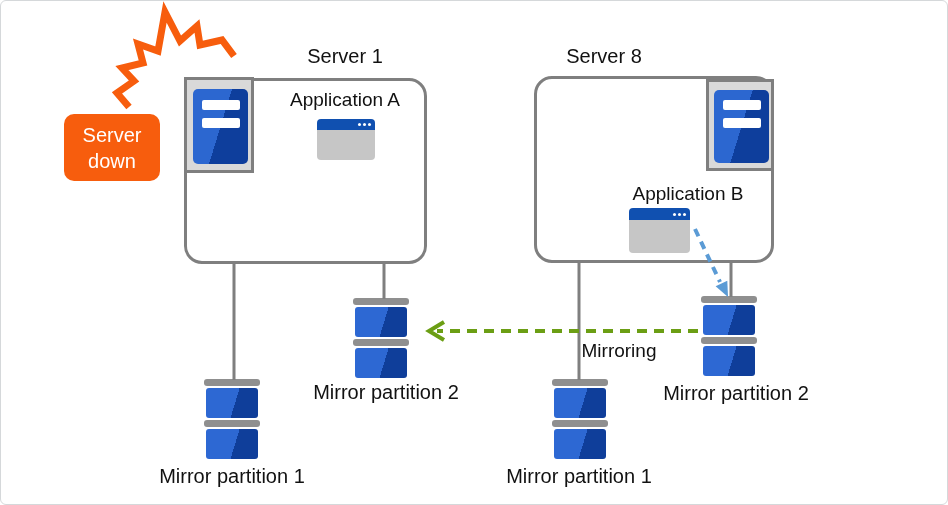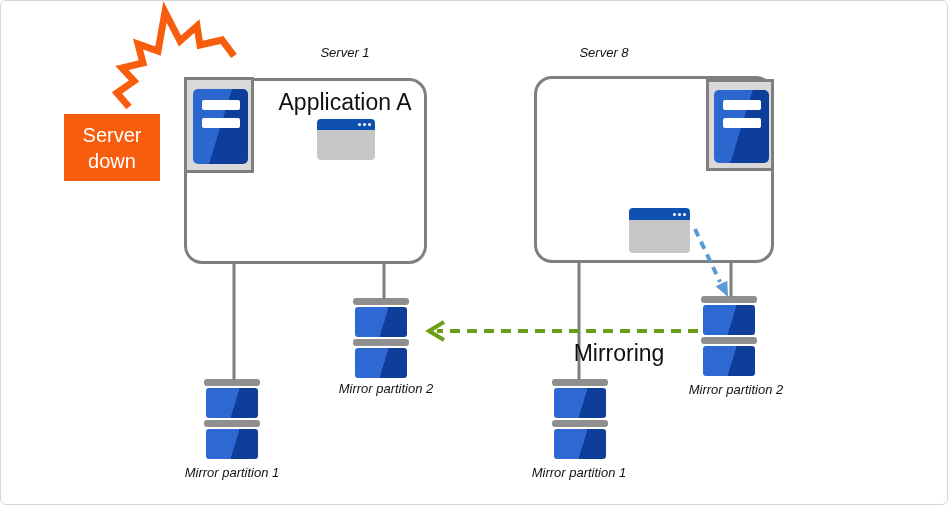--- a/index.html
+++ b/index.html
@@ -2,23 +2,23 @@
 <html><head>
 <meta charset="utf-8">
 <style>
   html,body{margin:0;padding:0;background:#fff;}
   body{font-family:"Liberation Sans",sans-serif;color:#111;}
   .frame{position:relative;width:948px;height:505px;background:#fff;
          border:1px solid #d5d8da;border-radius:6px;box-sizing:border-box;overflow:hidden;}
   .abs{position:absolute;}
   .server-box{border:3px solid #7f7f7f;border-radius:18px;background:#fff;box-sizing:border-box;z-index:1;}
   .lbl{text-align:center;white-space:nowrap;z-index:5;}
-  .lbl-20{font-size:13px;font-style:italic;}
-  .lbl-19{font-size:23px;}
-  .badge{background:#f75d0d;color:#fff;border-radius:0;display:flex;align-items:center;
+  .lbl-20{font-size:20px;}
+  .lbl-19{font-size:19px;}
+  .badge{background:#f75d0d;color:#fff;border-radius:10px;display:flex;align-items:center;
          justify-content:center;text-align:center;font-size:20px;line-height:1.3;z-index:5;}
   .housing{background:#d9d9d9;border:3px solid #7f7f7f;box-sizing:border-box;z-index:3;}
   .tower{position:absolute;border-radius:5px;
          background:linear-gradient(107deg,#2c67d0 50%,#0e3e9c 50%);}
   .tower .bar{position:absolute;left:9px;width:38px;height:10px;background:#fff;border-radius:2px;}
   .window{z-index:3;}
   .window .titlebar{background:#1050b0;border-radius:4px 4px 0 0;display:flex;align-items:center;
                     justify-content:flex-end;gap:2px;padding-right:4px;box-sizing:border-box;}
   .window .dot{width:3px;height:3px;border-radius:50%;background:#fff;}
   .window .body{background:#c6c6c6;border-radius:0 0 4px 4px;}
@@ -72,20 +72,21 @@
   <div class="abs lbl lbl-19" style="left:234px;top:88px;width:220px;">Application A</div>
   <div class="abs window" style="left:316px;top:118px;width:58px;height:41px;">
     <div class="titlebar" style="height:11px;">
       <div class="dot"></div>
       <div class="dot"></div>
       <div class="dot"></div>
     </div>
     <div class="body" style="height:30px;"></div>
   </div>
 
+  <div class="abs lbl lbl-19" style="left:577px;top:182px;width:220px;">Application B</div>
   <div class="abs window" style="left:628px;top:207px;width:61px;height:45px;">
     <div class="titlebar" style="height:12px;">
       <div class="dot"></div>
       <div class="dot"></div>
       <div class="dot"></div>
     </div>
     <div class="body" style="height:33px;"></div>
   </div>
 
   <div class="abs badge" style="left:63px;top:113px;width:96px;height:67px;">Server down</div>

